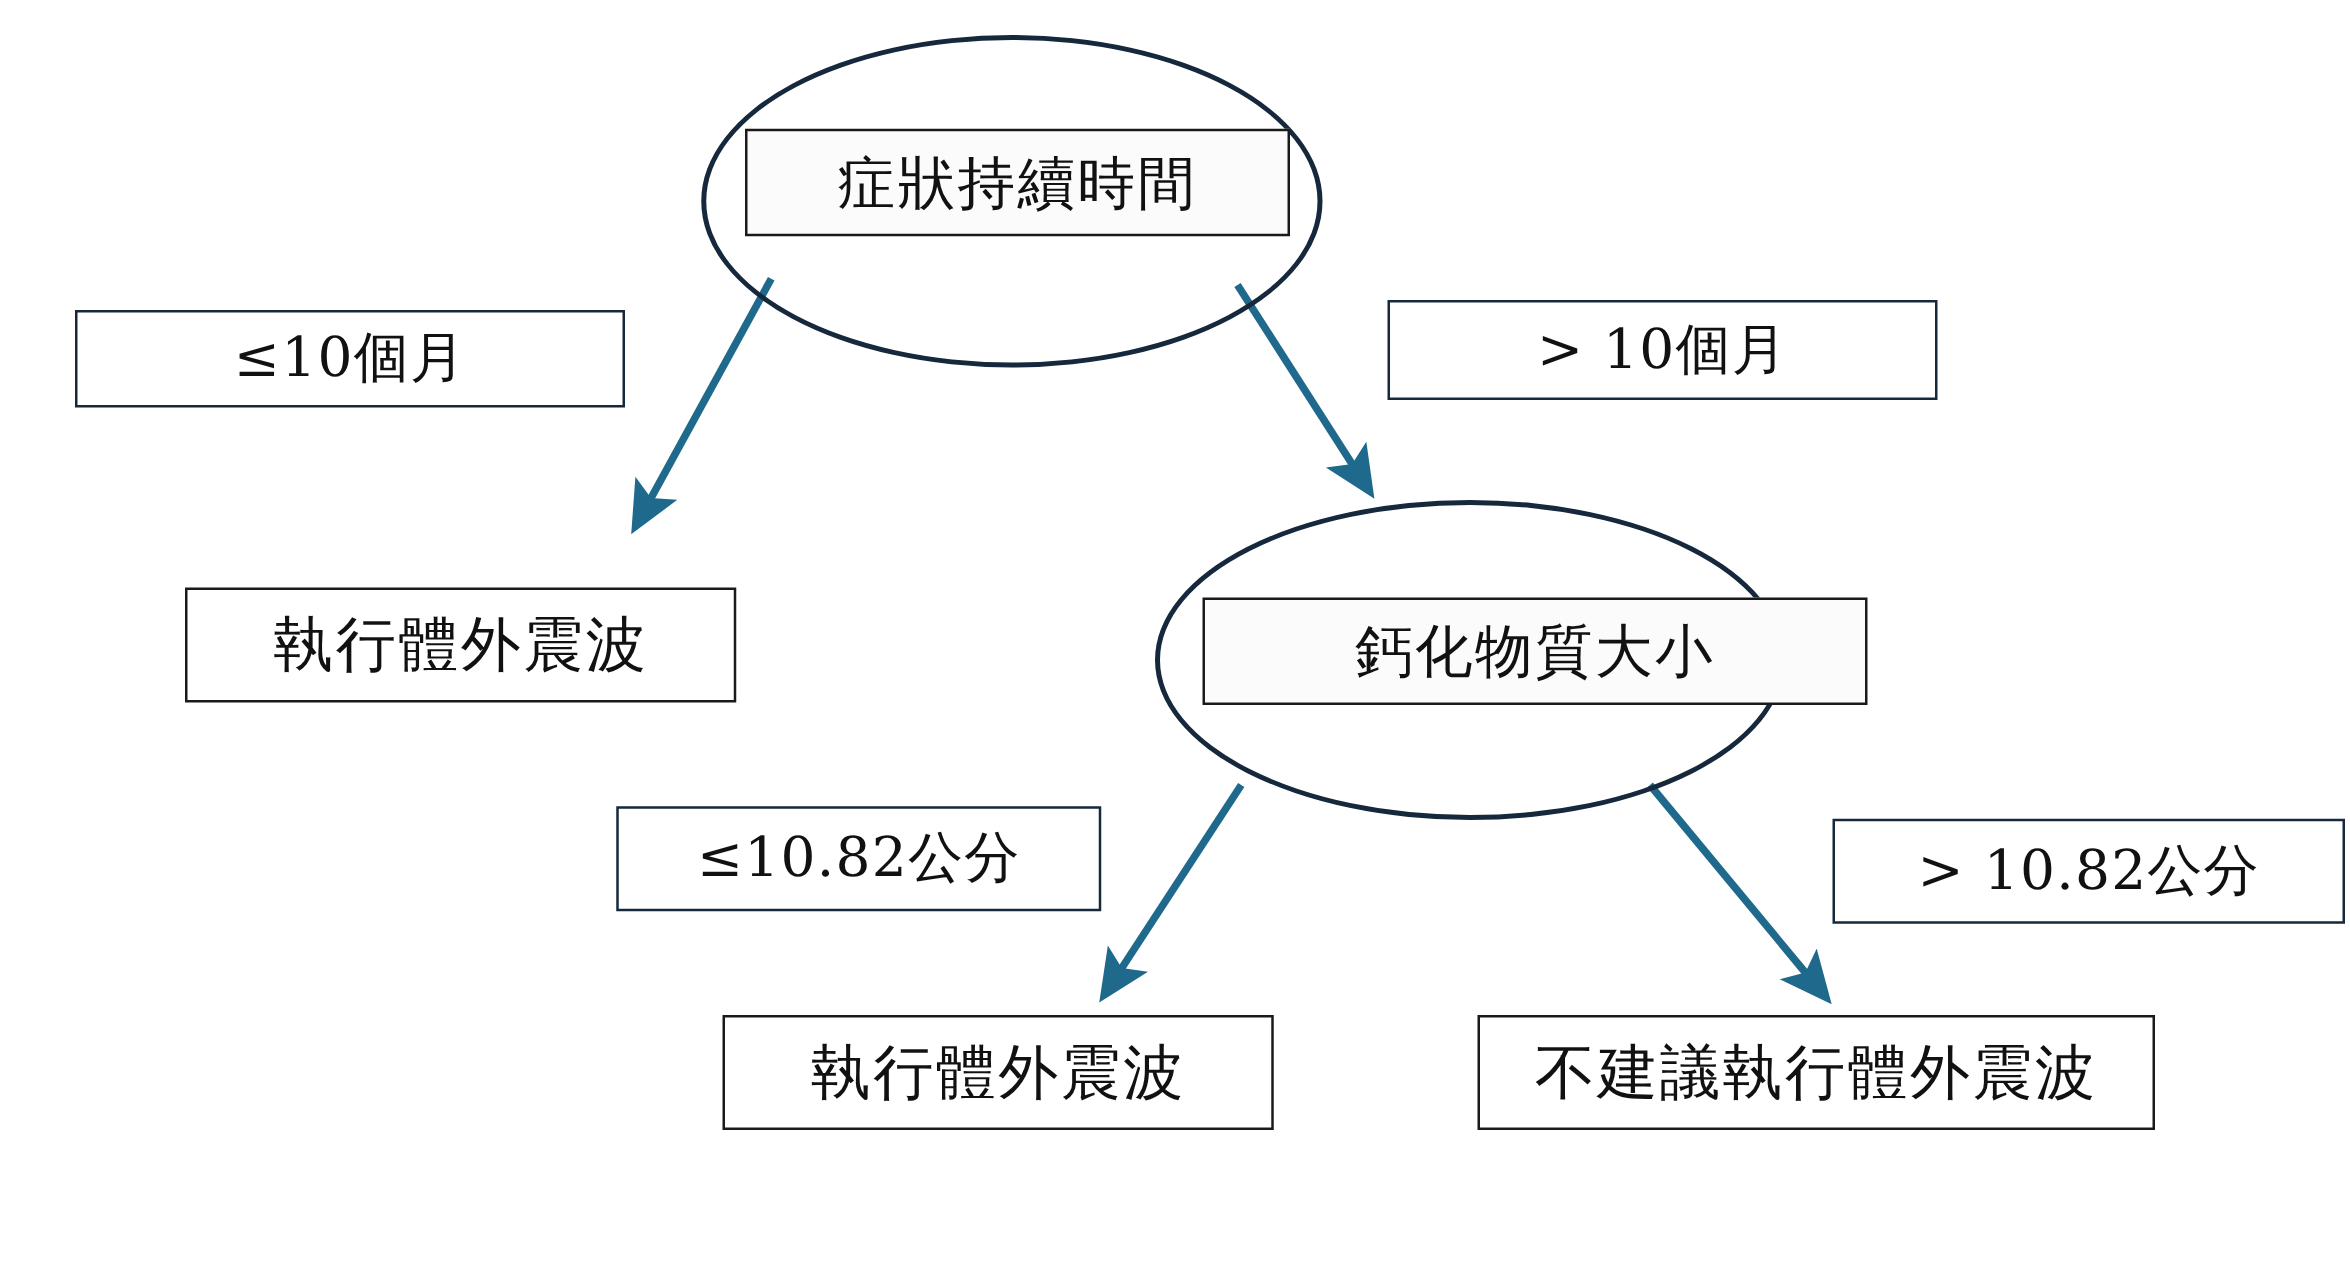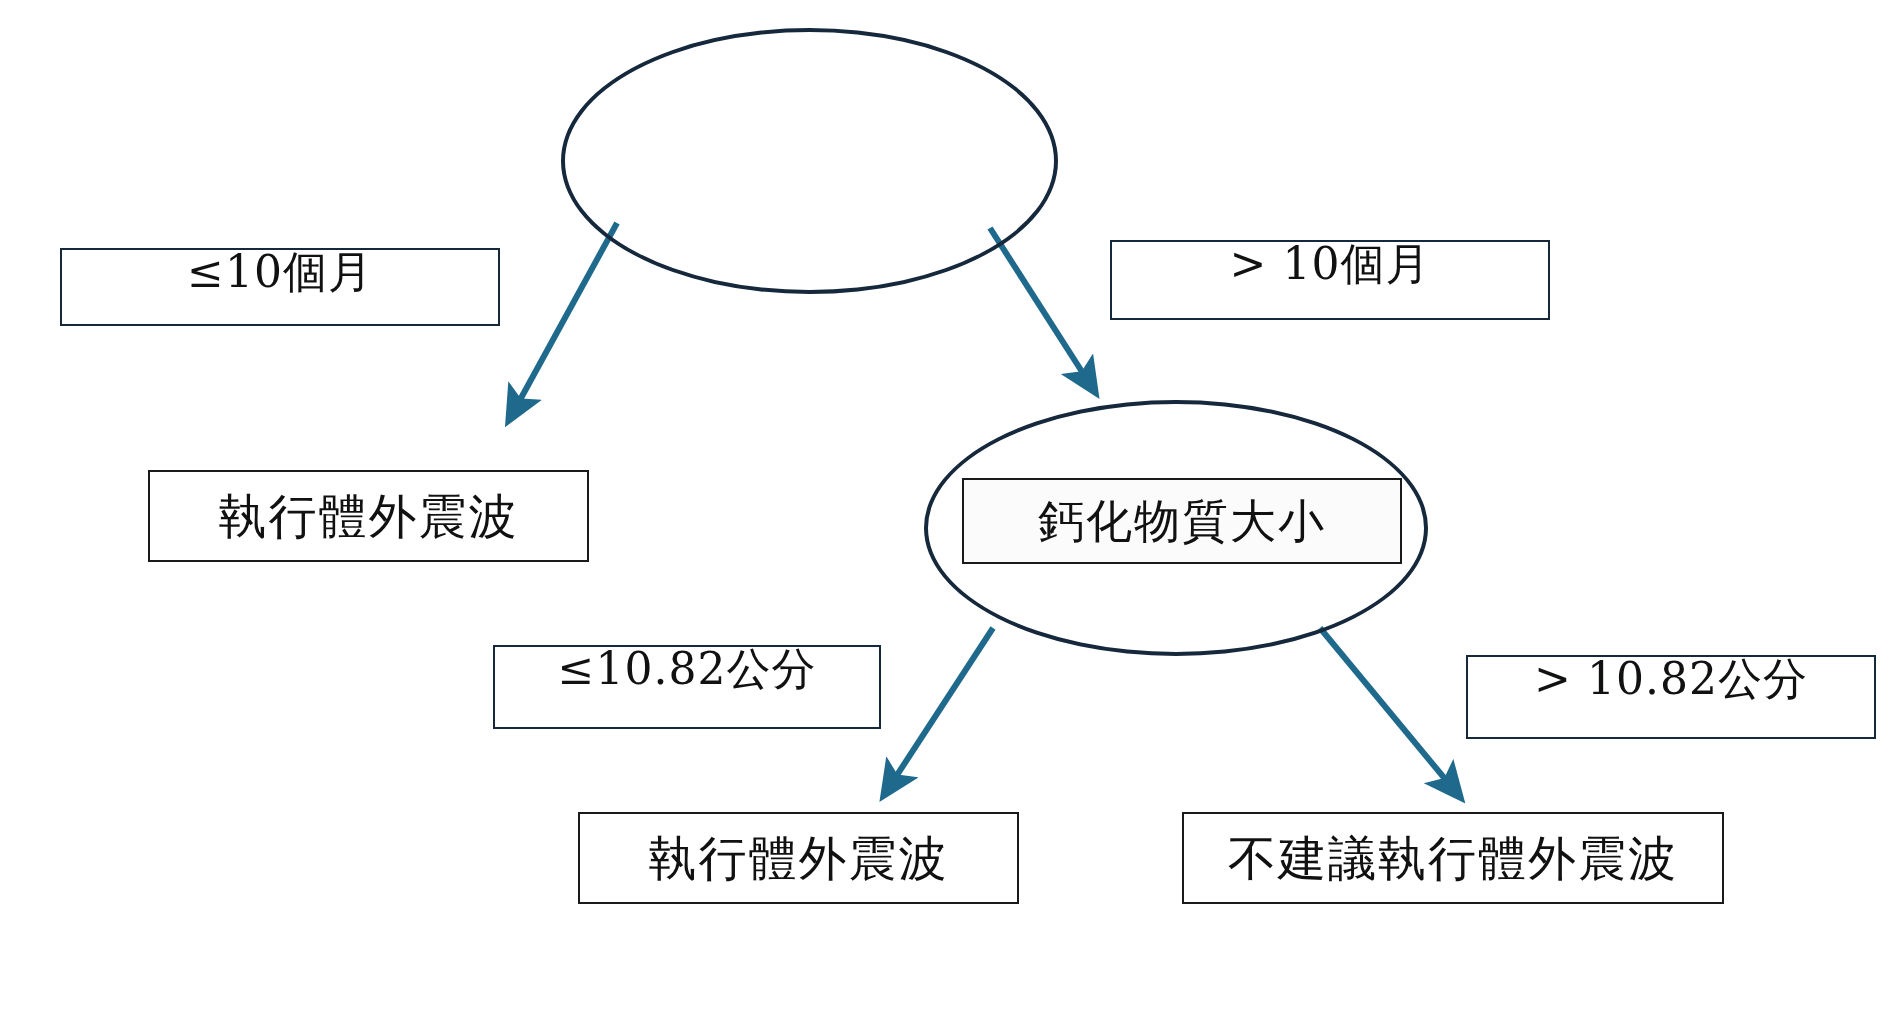--- a/index.html
+++ b/index.html
@@ -65,21 +65,21 @@
     color: #111111;
     letter-spacing: 2px;
     line-height: 1;
   }
   .edge-label-box {
     position: absolute;
     border: 2px solid #15283c;
     background: #ffffff;
     box-sizing: border-box;
     display: flex;
-    align-items: flex-start;
+    align-items: center;
     justify-content: center;
     white-space: nowrap;
   }
   .edge-label-text {
     font-family: "DejaVu Serif", "Liberation Serif", serif;
     font-size: 44px;
     color: #111111;
     letter-spacing: 1px;
     line-height: 1;
   }
@@ -95,23 +95,26 @@
         <path d="M0,0 L7,3.2 L0,6.4 L1.5,3.2 Z" fill="#1f6a8c"></path>
       </marker>
     </defs>
     <line x1="617" y1="223" x2="509" y2="420" stroke="#1f6a8c" stroke-width="6" marker-end="url(#arrowhead)"></line>
     <line x1="990" y1="228" x2="1095" y2="392" stroke="#1f6a8c" stroke-width="6" marker-end="url(#arrowhead)"></line>
     <line x1="993" y1="628" x2="884" y2="795" stroke="#1f6a8c" stroke-width="6" marker-end="url(#arrowhead)"></line>
     <line x1="1320" y1="628" x2="1460" y2="797" stroke="#1f6a8c" stroke-width="6" marker-end="url(#arrowhead)"></line>
   </svg>
 
   <div class="node-ellipse" style="left:561px; top:28px; width:497px; height:266px;"></div>
+  <div class="node-label-box" style="left:596px; top:103px; width:436px; height:86px;">
+    <span class="decision-text">症狀持續時間</span>
+  </div>
 
   <div class="node-ellipse" style="left:924px; top:400px; width:504px; height:256px;"></div>
-  <div class="node-label-box" style="left:962px; top:478px; width:440px; height:86px;">
+  <div class="node-label-box" style="left:962px; top:478px; width:532px; height:86px;">
     <span class="decision-text">鈣化物質大小</span>
   </div>
 
   <div class="edge-label-box" style="left:60px; top:248px; width:440px; height:78px;">
     <span class="edge-label-text">≤10個月</span>
   </div>
 
   <div class="edge-label-box" style="left:1089px; top:240px; width:440px; height:80px;margin-left:21px;">
     <span class="edge-label-text">&gt; 10個月</span>
   </div>

